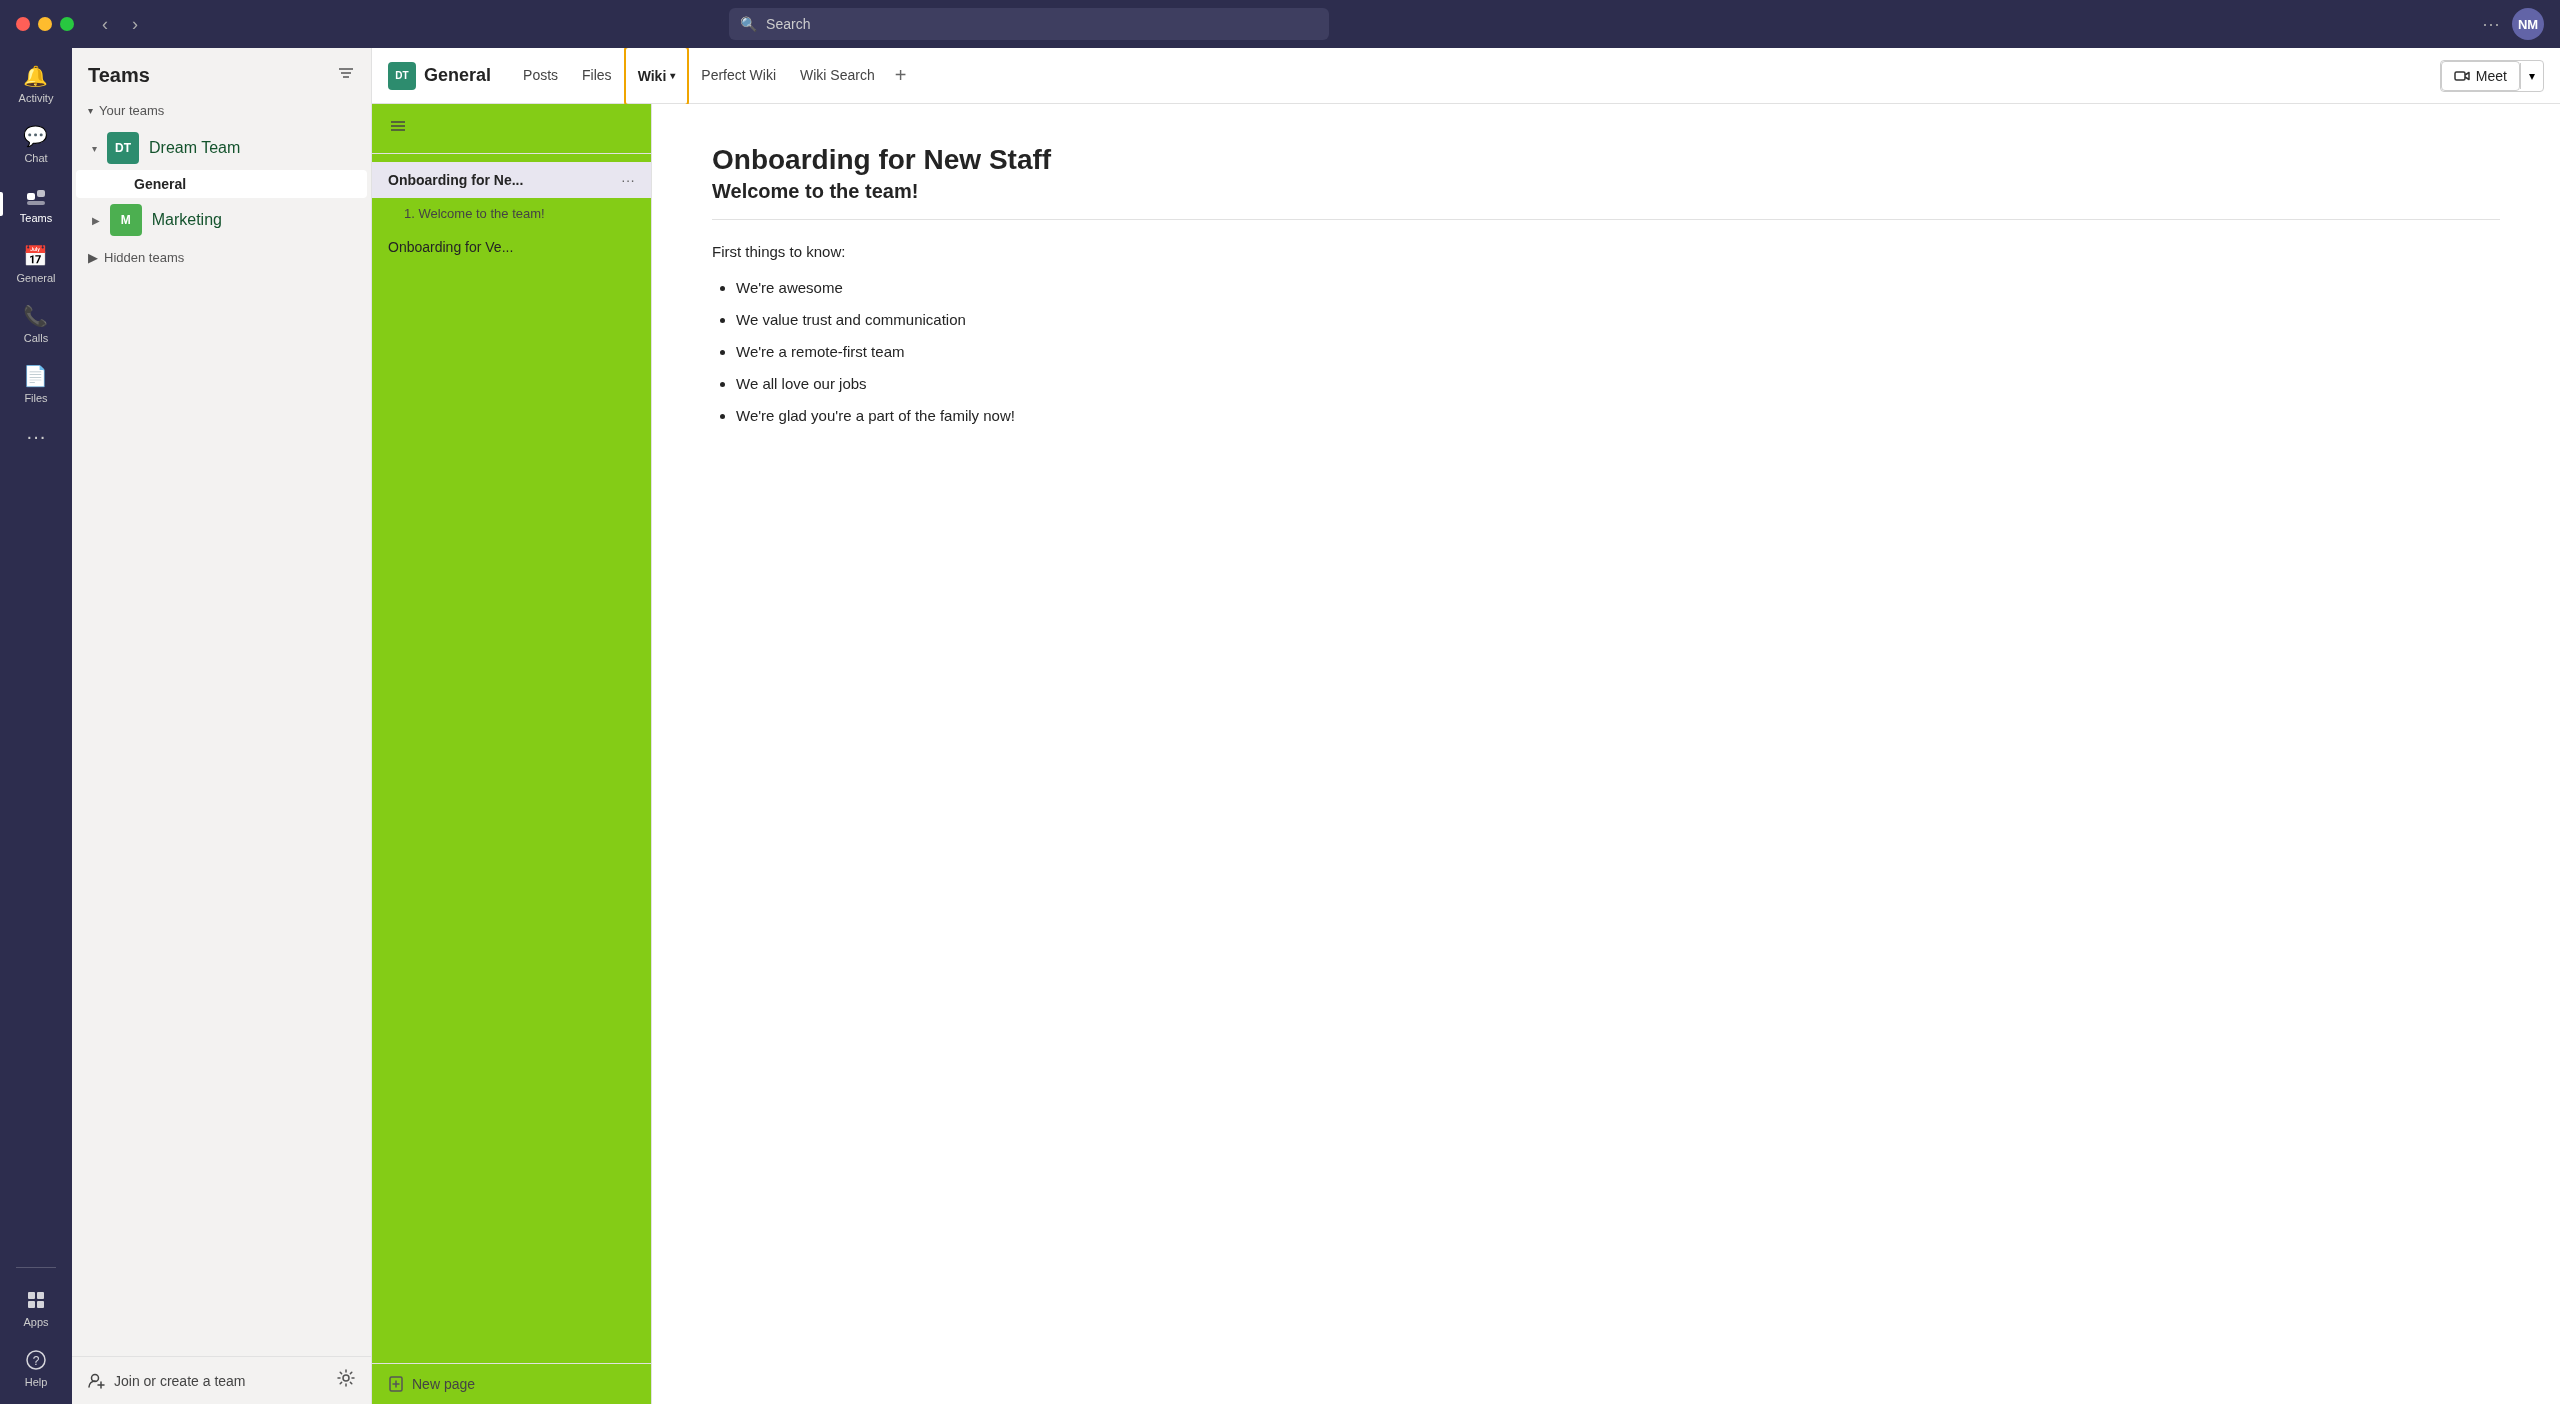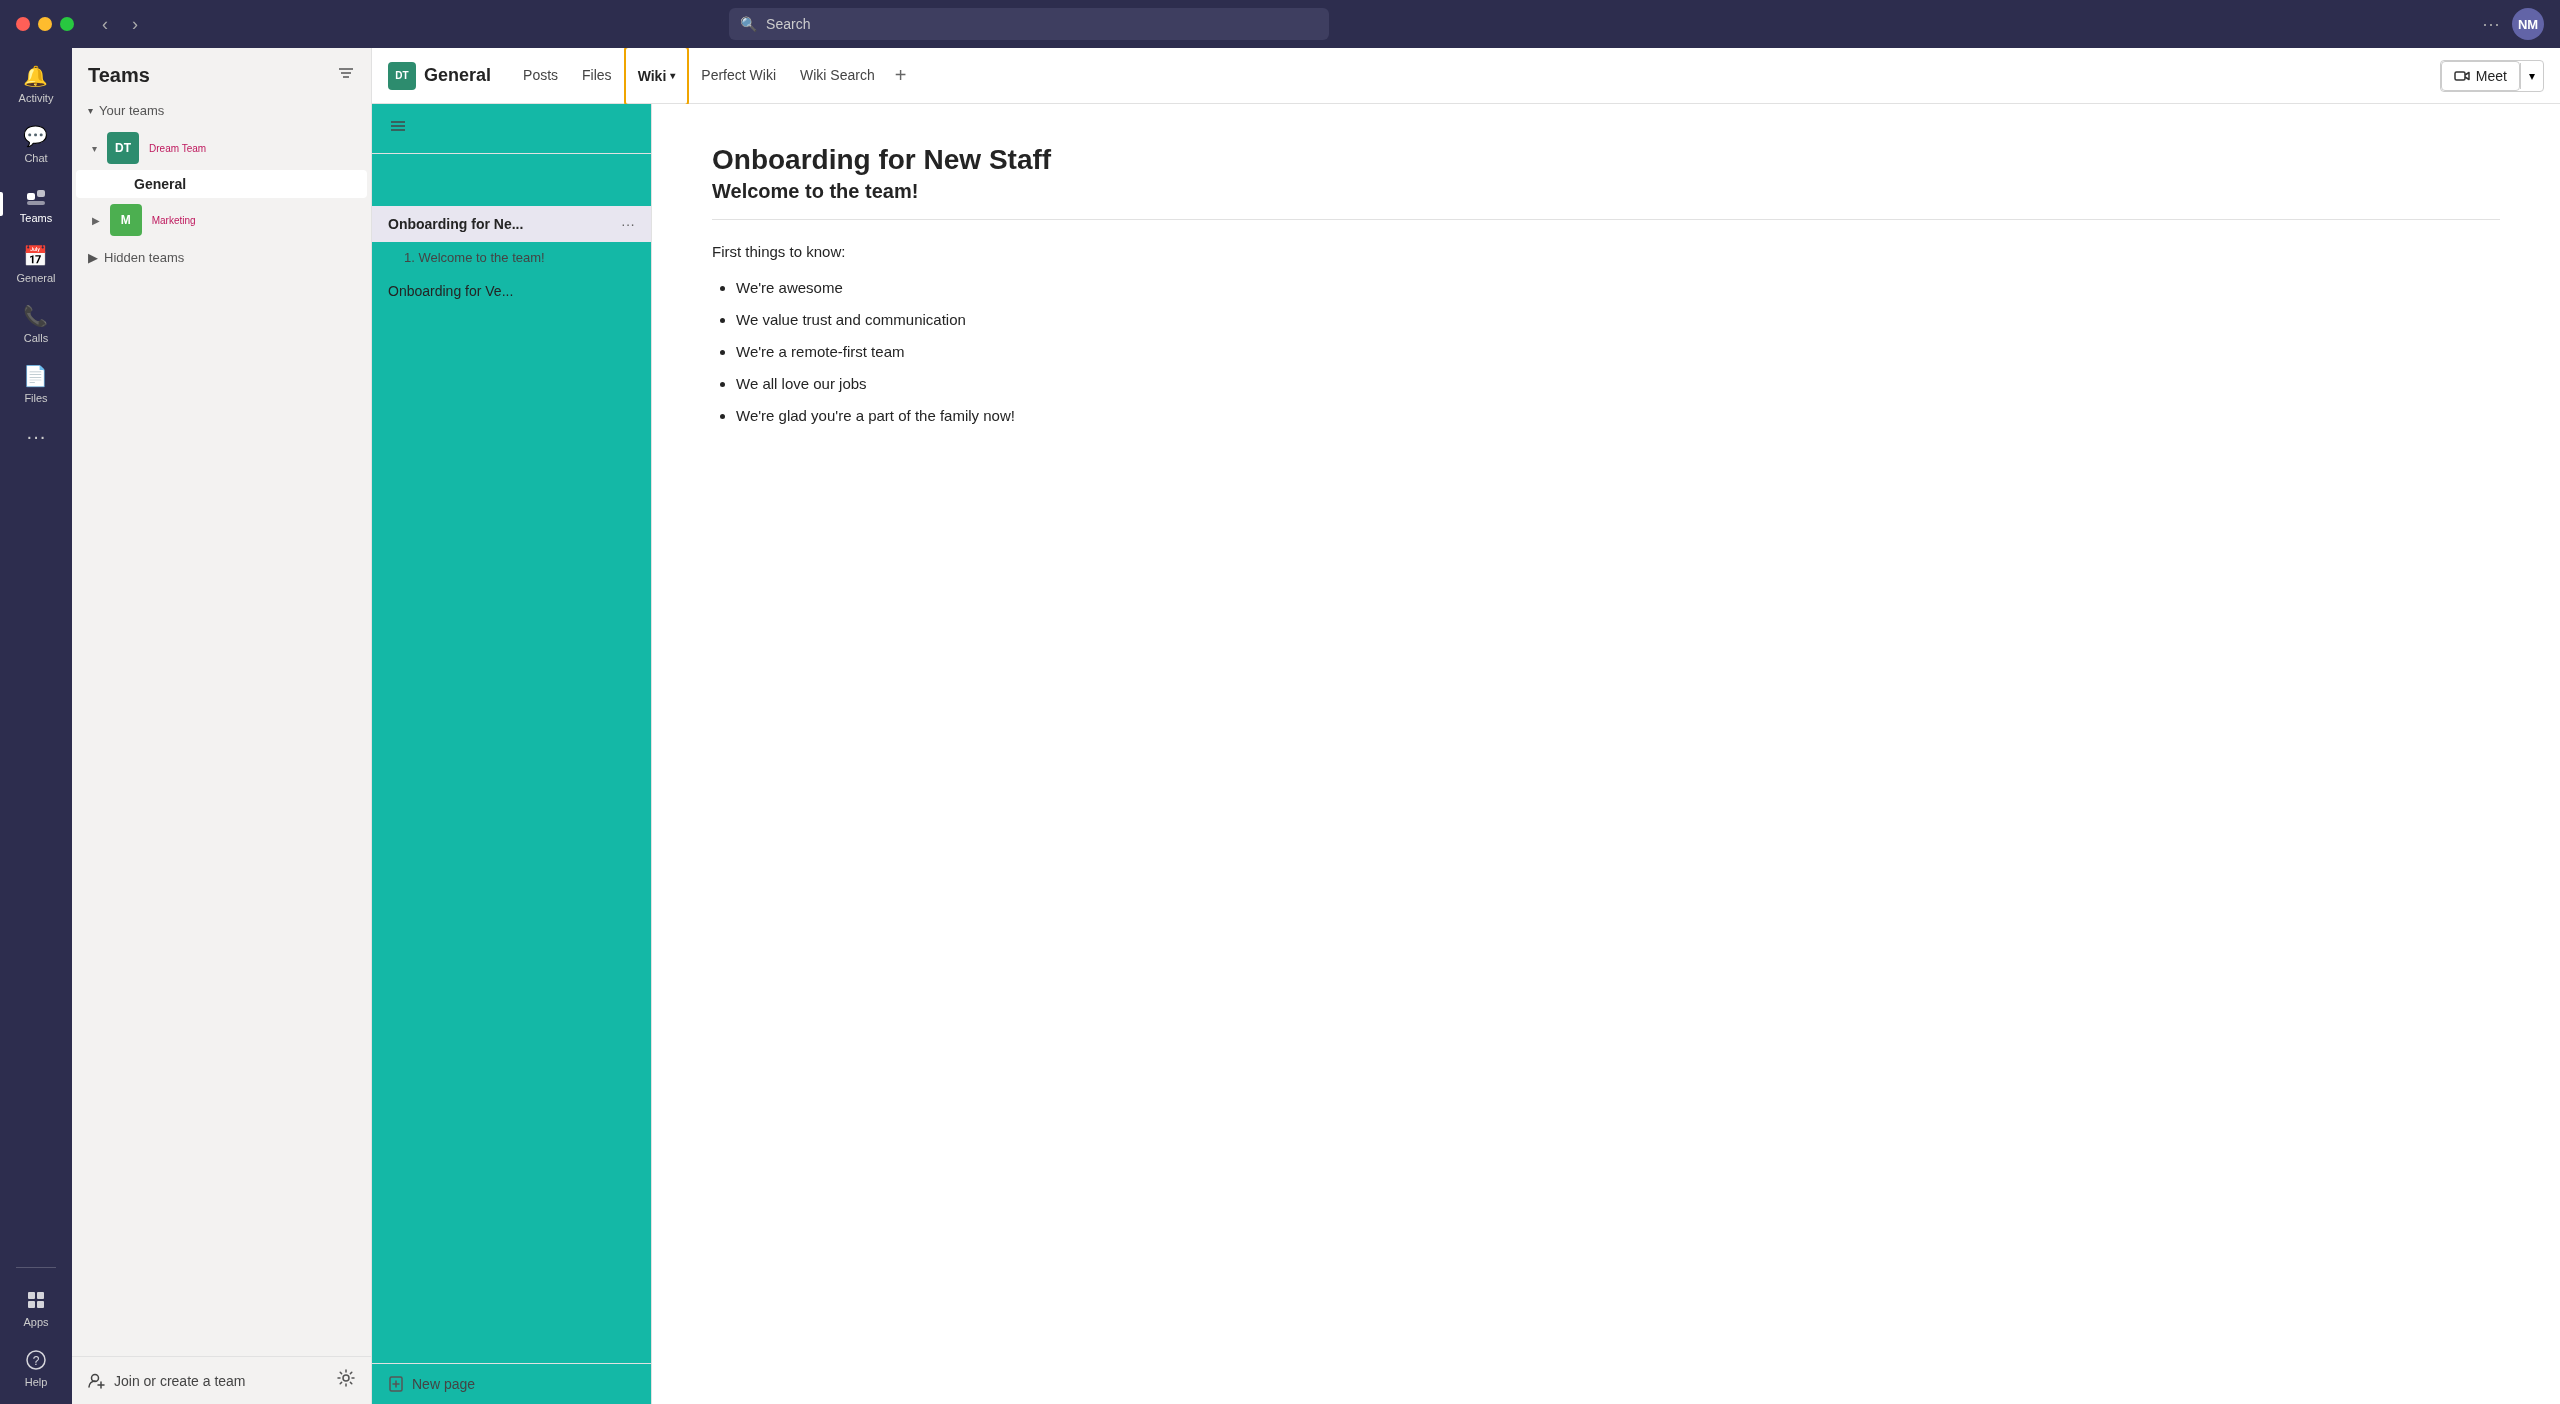--- a/index.html
+++ b/index.html
@@ -130,21 +130,21 @@
     }
     .team-avatar {
       width: 32px; height: 32px; border-radius: 4px;
       font-size: 12px; font-weight: 700;
       display: flex; align-items: center; justify-content: center;
       color: white;
       flex-shrink: 0;
     }
     .ta-teal { background: #2d8c6e; }
     .ta-green { background: #4caf50; }
-    .team-name { font-size: 10px; color: #be185d; font-weight: 500; flex: 1; }
+    .team-name { font-size: 16px; color: #14532d; font-weight: 500; flex: 1; }
     .team-more { background: none; border: none; cursor: pointer; color: #666; font-size: 16px; opacity: 0; }
     .team-chevron { font-size: 10px; color: #666; }
 
     .channel-item {
       display: flex;
       align-items: center;
       padding: 6px 16px 6px 58px;
       cursor: pointer;
       font-size: 14px;
       color: #444;
@@ -237,22 +237,21 @@
     
     .wiki-area { display: flex; flex: 1; overflow: hidden; }
 
     
     .wiki-sidebar {
       width: 280px;
       border-right: 1px solid #e1e1e1;
       display: flex;
       flex-direction: column;
       overflow: hidden;
-      background: #14b8a6;
-      gap: 44px;
+      background: #84cc16;
     }
     .wiki-sidebar-toolbar {
       padding: 12px 16px;
       border-bottom: 1px solid #e1e1e1;
     }
     .hamburger-btn { background: none; border: none; cursor: pointer; font-size: 18px; color: #444; }
 
     .wiki-pages-list { flex: 1; overflow-y: auto; padding: 8px 0; }
     .wiki-page-item {
       display: flex;

